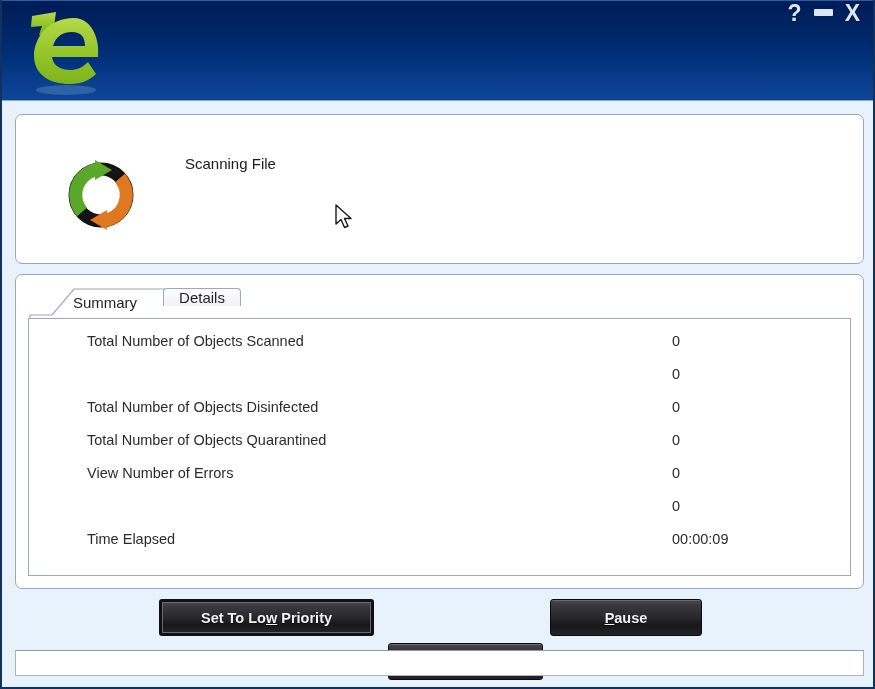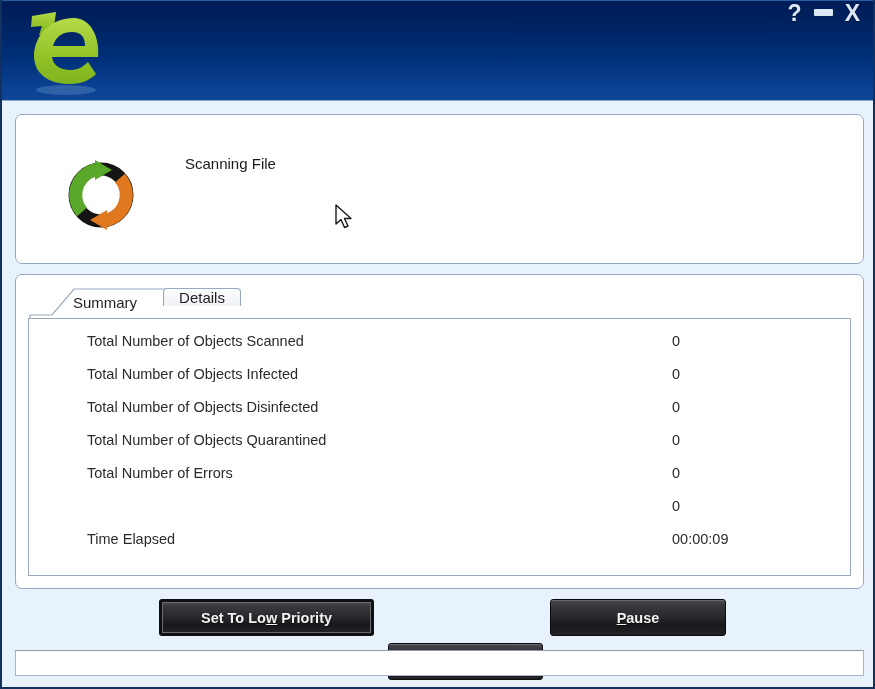--- a/index.html
+++ b/index.html
@@ -263,21 +263,21 @@
   .btn.focused {
     border: 3px solid #101014;
     box-shadow: inset 0 0 0 1px #6a6a70, inset 0 1px 0 rgba(255,255,255,.14);
     text-align: center;
   }
   .btn .lbl { position: relative; }
   .btn .lbl u { text-decoration: underline; }
 
   #btn-lowpriority { left: 157px; width: 215px; }
   #btn-cancel      { left: 386px; width: 155px; margin-top: 44px; }
-  #btn-pause       { left: 548px; width: 176px; }
+  #btn-pause       { left: 548px; width: 152px; }
   #btn-viewlog     { left: 712px; width: 150px; }
 
   
   #statusbar {
     position: absolute;
     left: 13px;
     top: 650px;
     width: 849px;
     height: 26px;
     background: #ffffff;
@@ -381,33 +381,32 @@
     </div>
 
     <div id="summary-box">
       <div id="summary-rows">
 
         <div class="srow">
           <span class="label">Total Number of Objects Scanned</span>
           <span class="value">0</span>
         </div>
         <div class="srow">
-          <span class="label">Total Number of Objects Infected</span>
           <span class="value">0</span>
         </div>
         <div class="srow">
           <span class="label">Total Number of Objects Disinfected</span>
           <span class="value">0</span>
         </div>
         <div class="srow">
           <span class="label">Total Number of Objects Quarantined</span>
           <span class="value">0</span>
         </div>
         <div class="srow">
-          <span class="label">Total Number of Errors</span>
+          <span class="label">View Number of Errors</span>
           <span class="value">0</span>
         </div>
         <div class="srow">
           <span class="value">0</span>
         </div>
         <div class="srow">
           <span class="label">Time Elapsed</span>
           <span class="value">00:00:09</span>
         </div>
 

